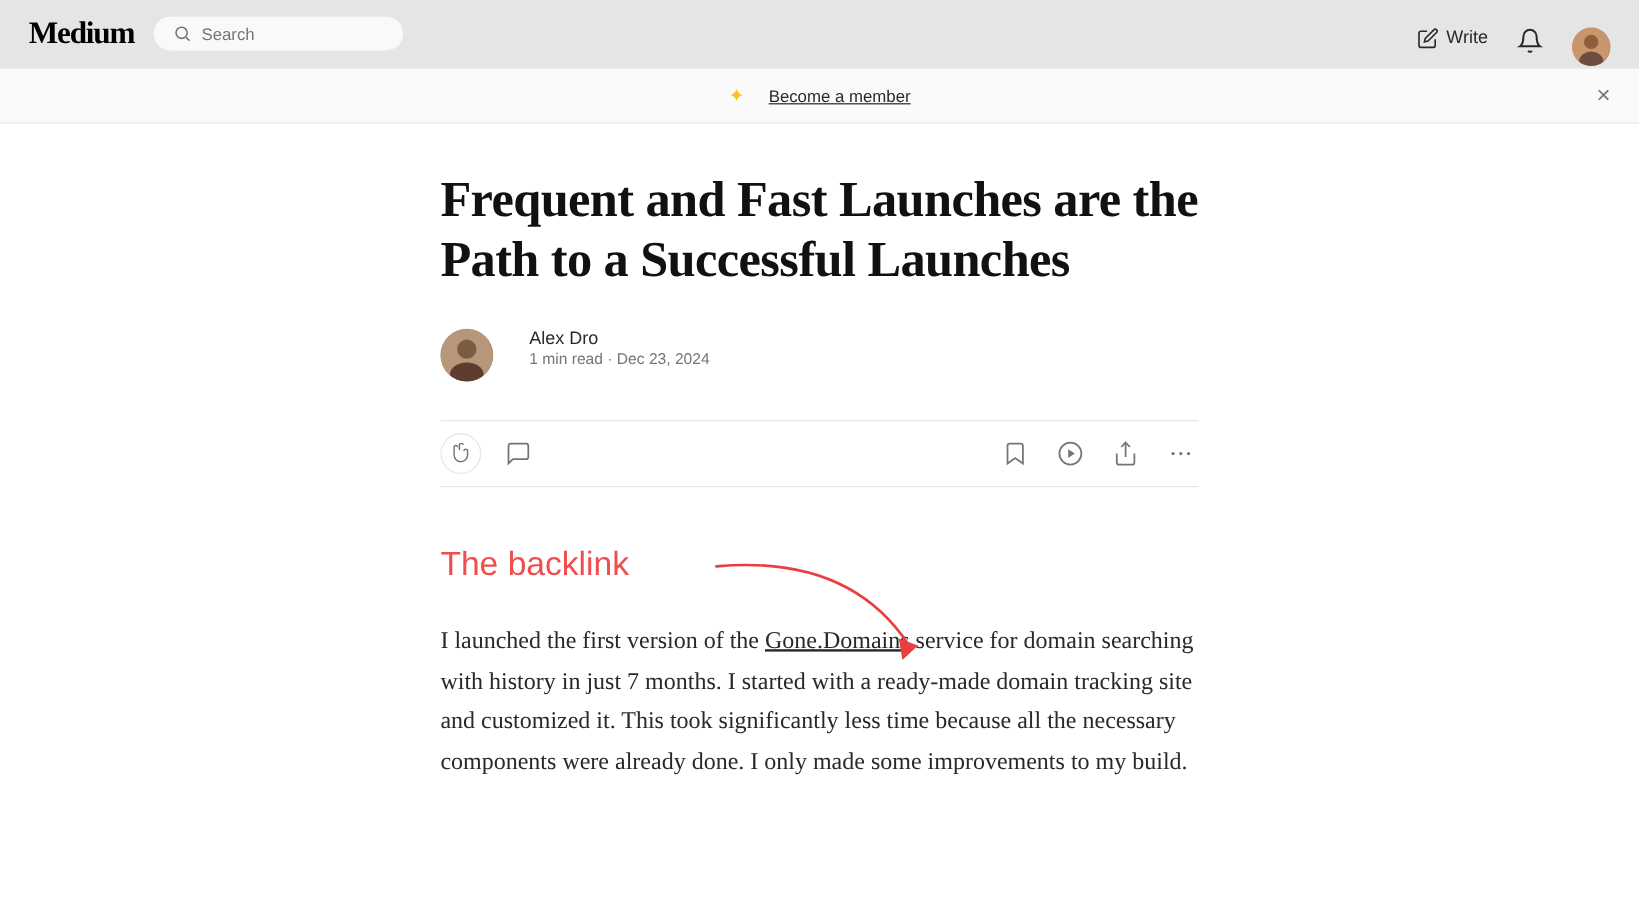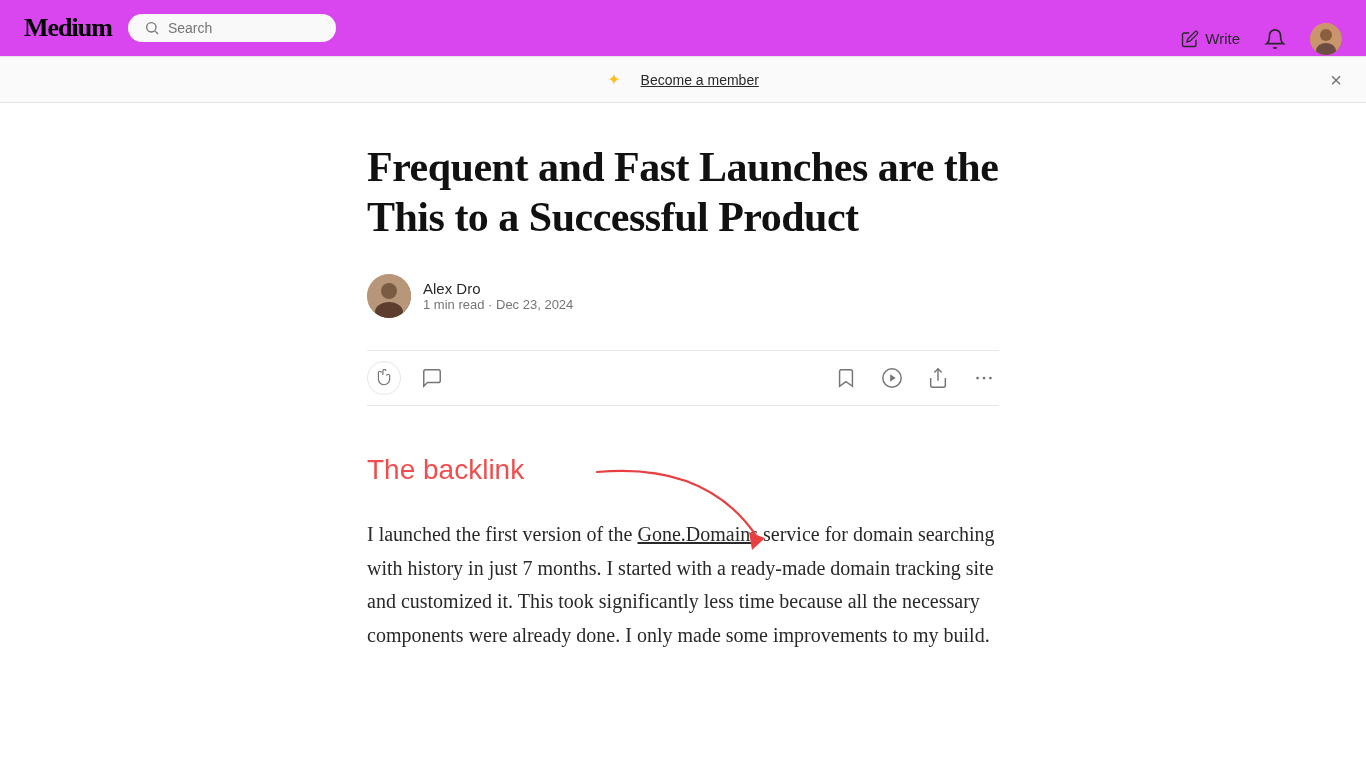--- a/index.html
+++ b/index.html
@@ -6,21 +6,21 @@
     body { font-family: -apple-system, BlinkMacSystemFont, 'Segoe UI', 'Georgia', serif; background: #fff; width: 1366px; min-height: 768px; overflow-x: hidden; }
 
     
     .navbar {
       display: flex;
       align-items: center;
       justify-content: space-between;
       padding: 16px 24px;
       height: 57px;
       border-bottom: 1px solid #e6e6e6;
-      background: #d946ef;
+      background: #e5e5e5;
       position: sticky;
       top: 0;
       z-index: 100;
     }
     .navbar-left {
       display: flex;
       align-items: center;
       gap: 16px;
     }
     .medium-logo {
@@ -45,21 +45,21 @@
       color: #757575;
       flex-shrink: 0;
     }
     .search-text {
       font-size: 14px;
       color: #757575;
       font-family: -apple-system, BlinkMacSystemFont, 'Segoe UI', sans-serif;
     }
     .navbar-right {
       display: flex;
-      align-items: center;
+      align-items: flex-start;
       gap: 24px;
       margin-top: 21px;
     }
     .write-btn {
       display: flex;
       align-items: center;
       gap: 6px;
       background: none;
       border: none;
       font-size: 15px;
@@ -143,22 +143,22 @@
       font-weight: 700;
       line-height: 1.18;
       color: #111;
       margin-bottom: 32px;
       letter-spacing: -0.5px;
     }
 
     
     .author-row {
       display: flex;
-      align-items: center;
-      gap: 12px;
+      align-items: flex-start;
+      gap: 30px;
       margin-bottom: 32px;
     }
     .author-avatar {
       width: 44px;
       height: 44px;
       border-radius: 50%;
       background: linear-gradient(135deg, #c8b8a2, #a08060, #6d4c41);
       flex-shrink: 0;
       cursor: pointer;
       display: flex;
@@ -307,21 +307,21 @@
 
 <div class="banner">
   <div class="banner-content">
     <span class="banner-star">✦</span>
     <a class="banner-link" href="#">Become a member</a>
   </div>
   <button class="banner-close">×</button>
 </div>
 
 <main class="main">
-  <h1 class="article-title">Frequent and Fast Launches are the This to a Successful Product</h1>
+  <h1 class="article-title">Frequent and Fast Launches are the Path to a Successful Launches</h1>
 
   <div class="author-row">
     <div class="author-avatar">
       <svg width="44" height="44" viewBox="0 0 44 44">
         <circle cx="22" cy="22" r="22" fill="#b8967a"></circle>
         <circle cx="22" cy="17" r="8" fill="#7a5c44"></circle>
         <ellipse cx="22" cy="38" rx="14" ry="10" fill="#5c3d2e"></ellipse>
       </svg>
     </div>
     <div class="author-info">

